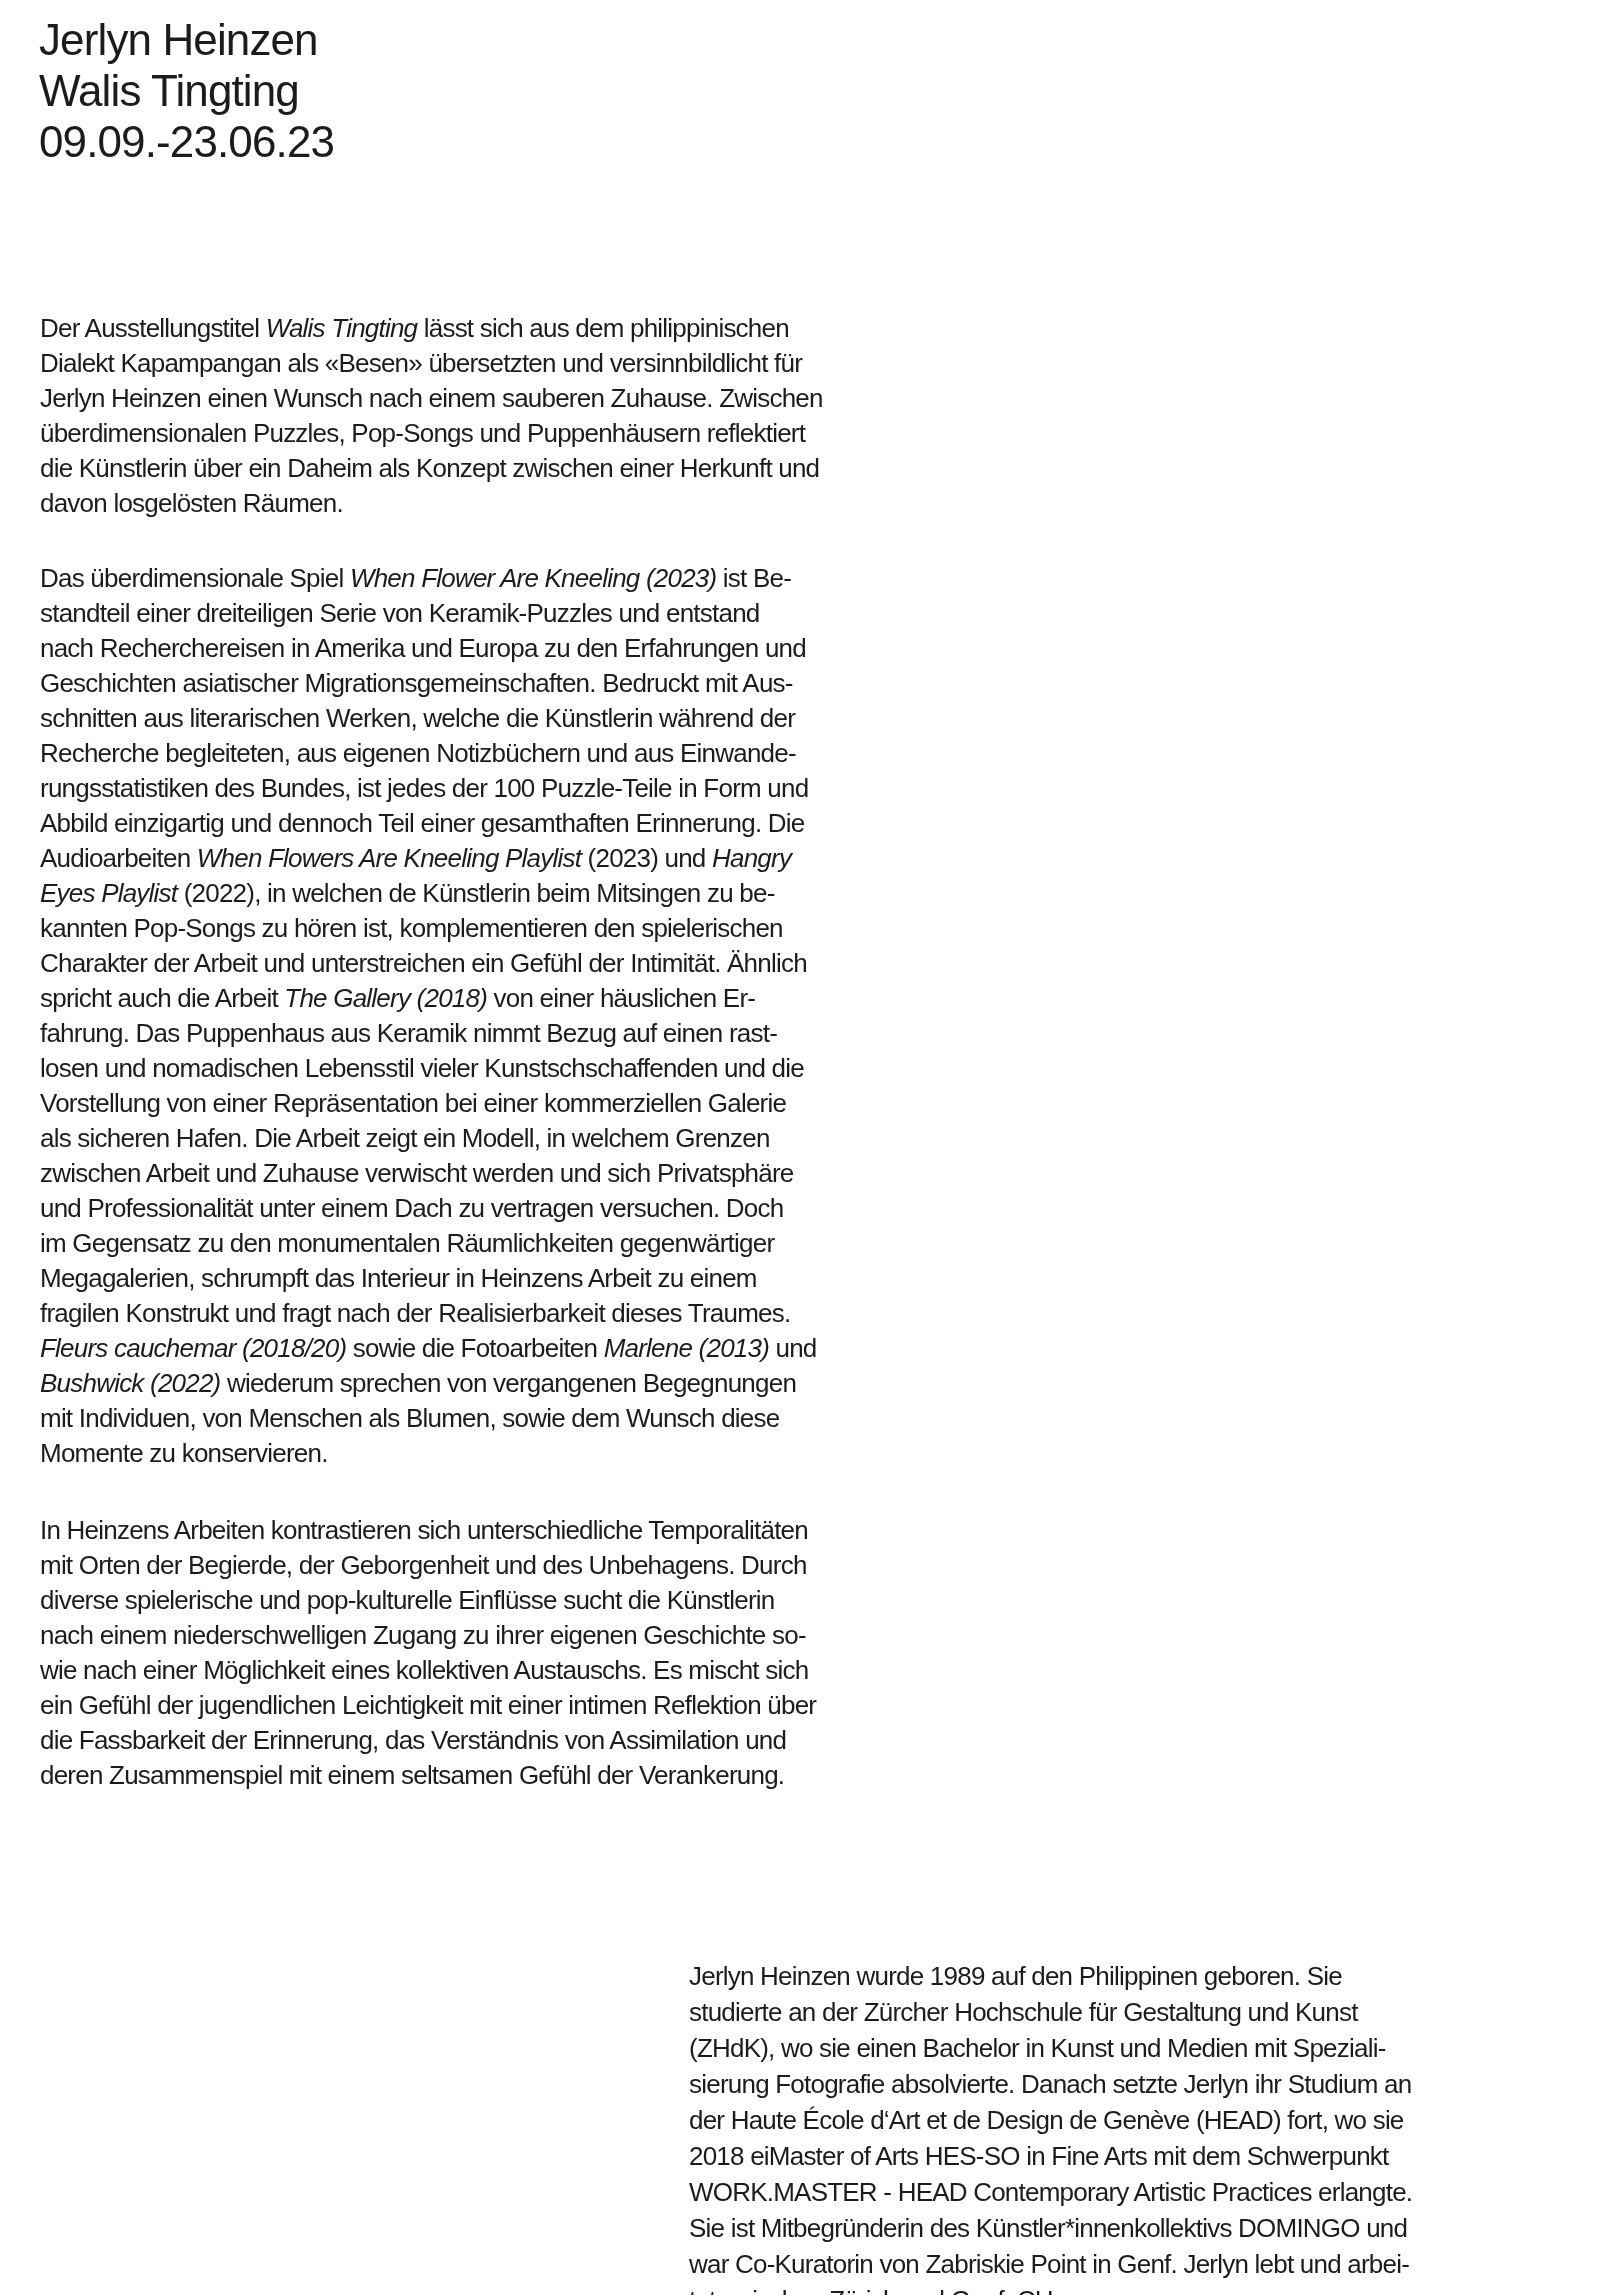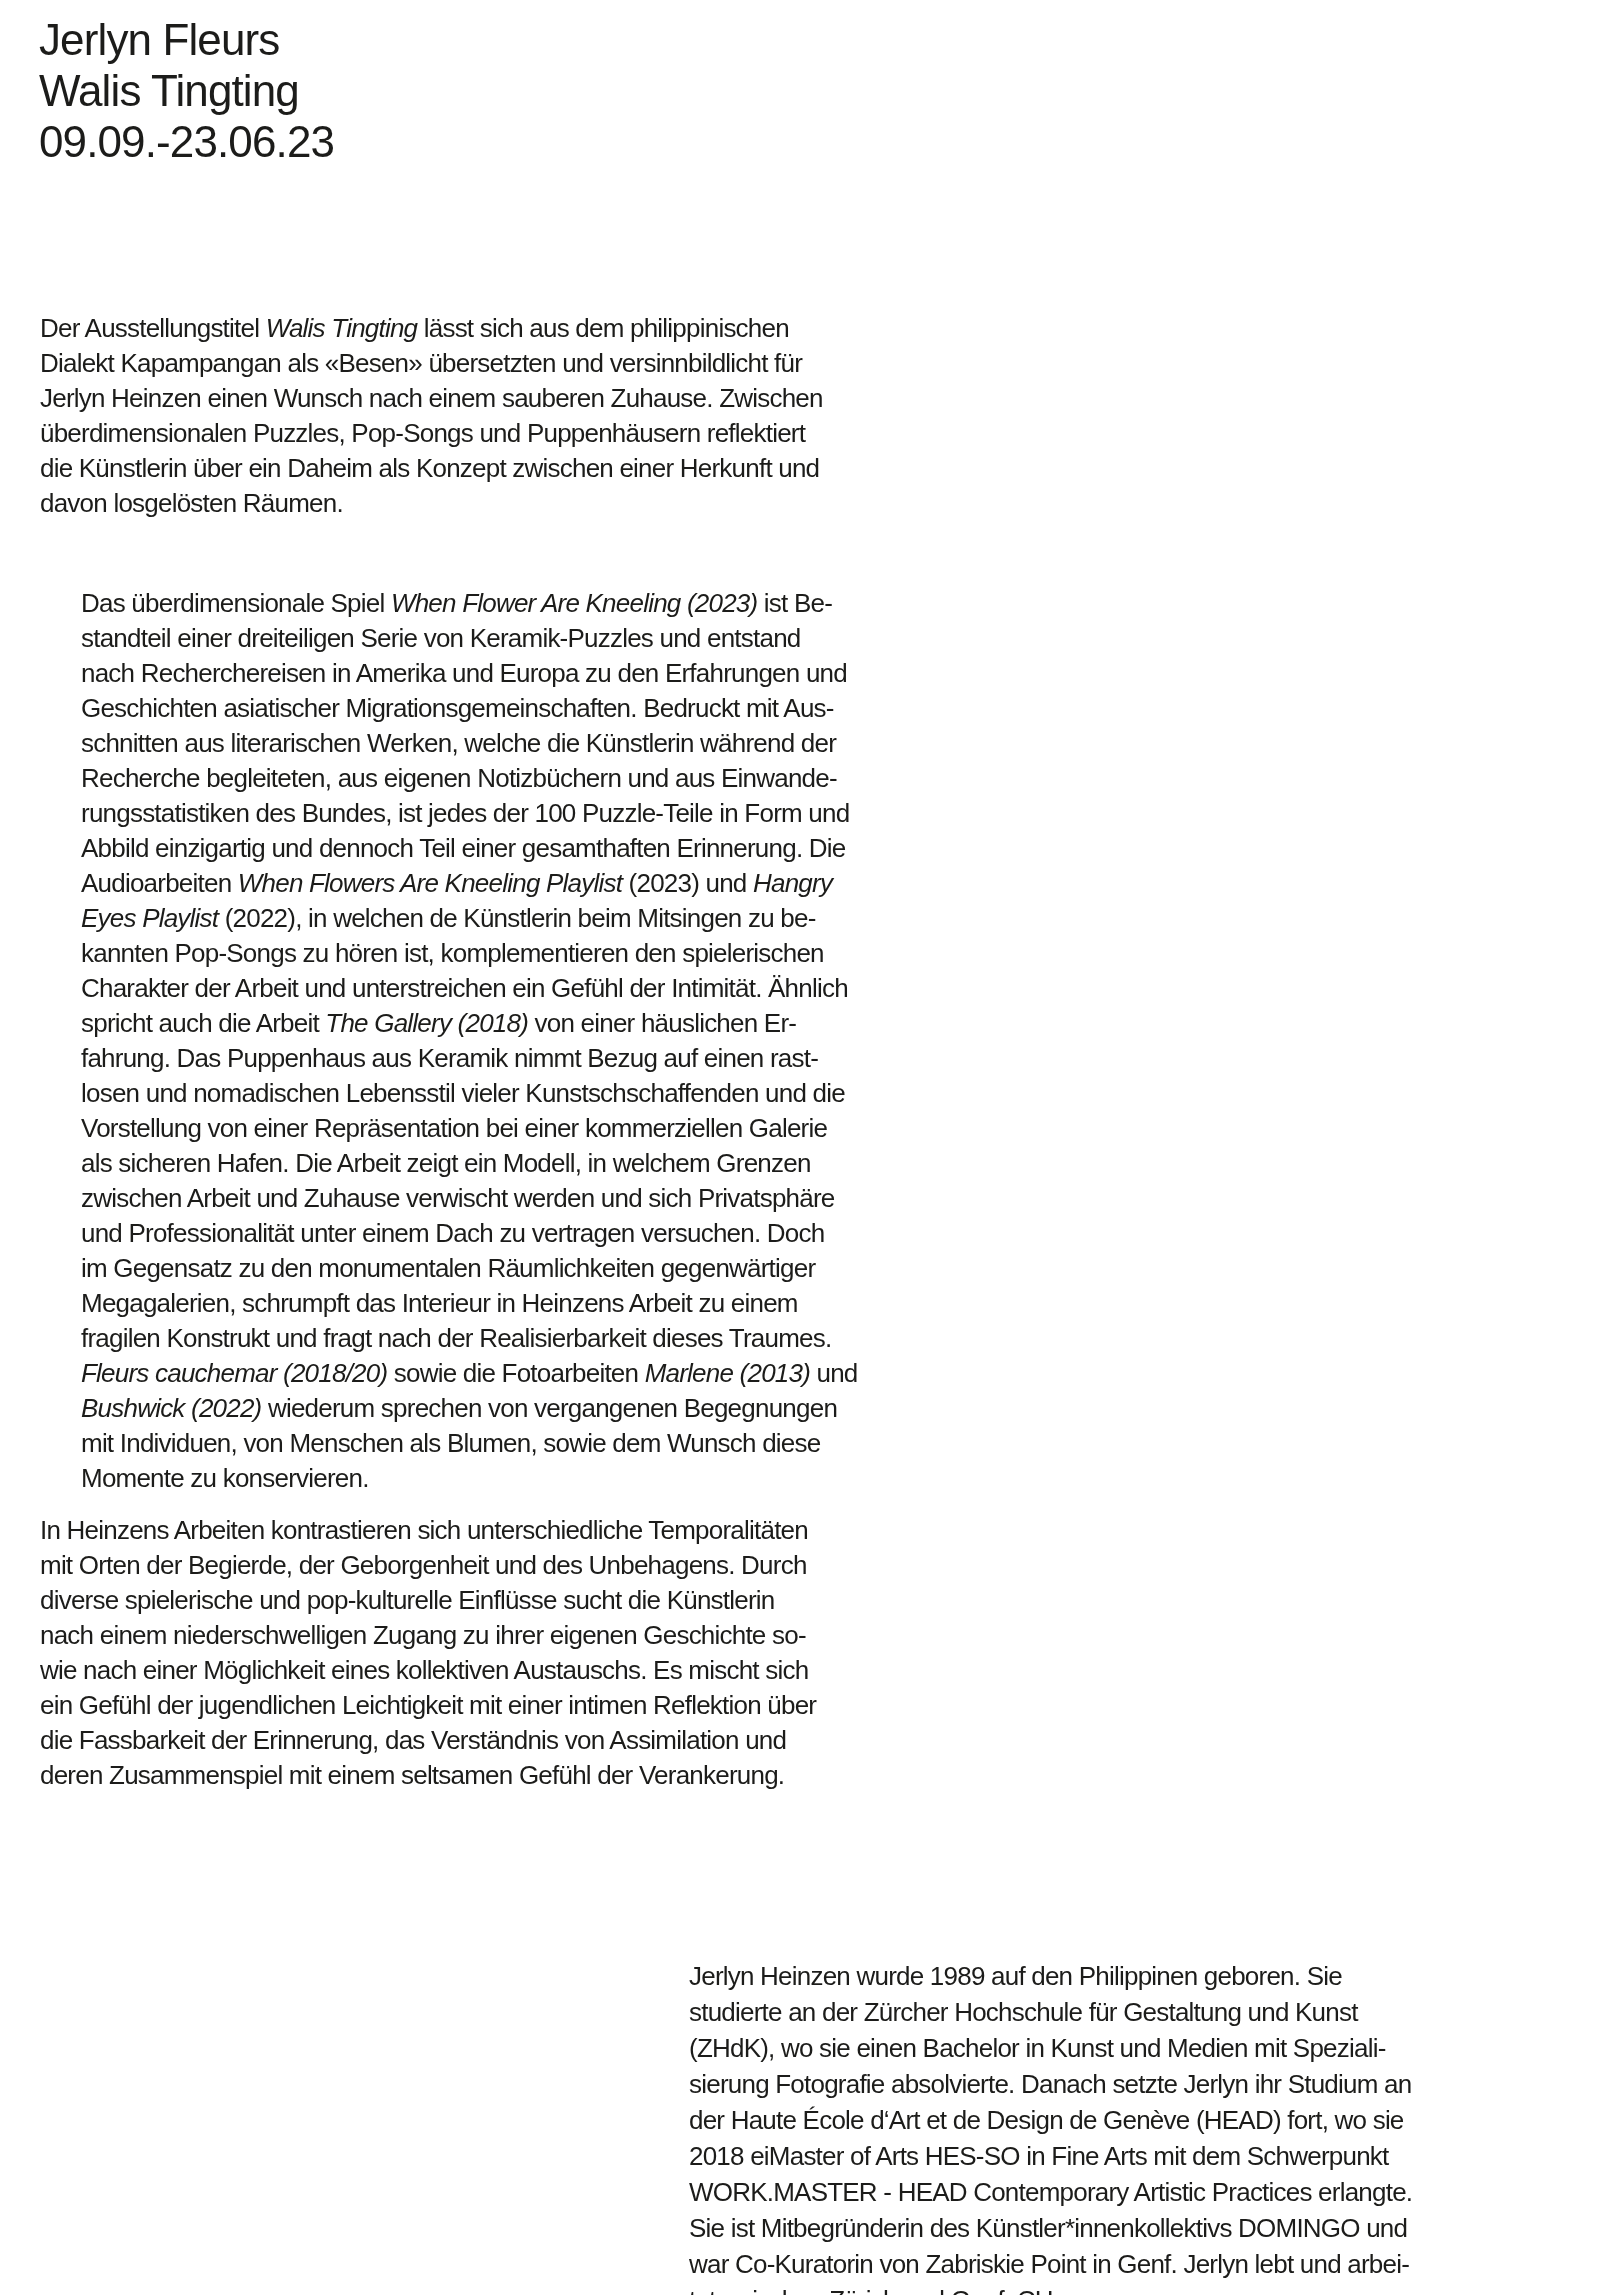--- a/index.html
+++ b/index.html
@@ -31,36 +31,36 @@
     font-size: 26px;
     line-height: 35px;
     font-weight: 400;
     letter-spacing: -0.03em;
     white-space: nowrap;
   }
   .main-col {
     left: 40px;
   }
   .para-intro   { top: 285px;  }
-  .para-works   { top: 560px; margin-left: 41px;  }
+  .para-works   { top: 535px;  }
   .para-closing { top: 1487px; }
   .para-bio {
     left: 689px;
     top: 1932px;
     line-height: 36px;
   }
   em { font-style: italic; }
 </style>
 </head>
 <body>
 
 <div class="page">
 
   <header class="header">
-    <div>Jerlyn Fleurs</div>
+    <div>Jerlyn Heinzen</div>
     <div>Walis Tingting</div>
     <div>09.09.-23.06.23</div>
   </header>
 
   <p class="para main-col para-intro">Der Ausstellungstitel <em>Walis Tingting</em> lässt sich aus dem philippinischen<br>Dialekt Kapampangan als «Besen» übersetzten und versinnbildlicht für<br>Jerlyn Heinzen einen Wunsch nach einem sauberen Zuhause. Zwischen<br>überdimensionalen Puzzles, Pop-Songs und Puppenhäusern reflektiert<br>die Künstlerin über ein Daheim als Konzept zwischen einer Herkunft und<br>davon losgelösten Räumen.</p>
 
   <p class="para main-col para-works">Das überdimensionale Spiel <em>When Flower Are Kneeling (2023)</em> ist Be-<br>standteil einer dreiteiligen Serie von Keramik-Puzzles und entstand<br>nach Recherchereisen in Amerika und Europa zu den Erfahrungen und<br>Geschichten asiatischer Migrationsgemeinschaften. Bedruckt mit Aus-<br>schnitten aus literarischen Werken, welche die Künstlerin während der<br>Recherche begleiteten, aus eigenen Notizbüchern und aus Einwande-<br>rungsstatistiken des Bundes, ist jedes der 100 Puzzle-Teile in Form und<br>Abbild einzigartig und dennoch Teil einer gesamthaften Erinnerung. Die<br>Audioarbeiten <em>When Flowers Are Kneeling Playlist</em> (2023) und <em>Hangry</em><br><em>Eyes Playlist</em> (2022), in welchen de Künstlerin beim Mitsingen zu be-<br>kannten Pop-Songs zu hören ist, komplementieren den spielerischen<br>Charakter der Arbeit und unterstreichen ein Gefühl der Intimität. Ähnlich<br>spricht auch die Arbeit <em>The Gallery (2018)</em> von einer häuslichen Er-<br>fahrung. Das Puppenhaus aus Keramik nimmt Bezug auf einen rast-<br>losen und nomadischen Lebensstil vieler Kunstschschaffenden und die<br>Vorstellung von einer Repräsentation bei einer kommerziellen Galerie<br>als sicheren Hafen. Die Arbeit zeigt ein Modell, in welchem Grenzen<br>zwischen Arbeit und Zuhause verwischt werden und sich Privatsphäre<br>und Professionalität unter einem Dach zu vertragen versuchen. Doch<br>im Gegensatz zu den monumentalen Räumlichkeiten gegenwärtiger<br>Megagalerien, schrumpft das Interieur in Heinzens Arbeit zu einem<br>fragilen Konstrukt und fragt nach der Realisierbarkeit dieses Traumes.<br><em>Fleurs cauchemar (2018/20)</em> sowie die Fotoarbeiten <em>Marlene (2013)</em> und<br><em>Bushwick (2022)</em> wiederum sprechen von vergangenen Begegnungen<br>mit Individuen, von Menschen als Blumen, sowie dem Wunsch diese<br>Momente zu konservieren.</p>
 
   <p class="para main-col para-closing">In Heinzens Arbeiten kontrastieren sich unterschiedliche Temporalitäten<br>mit Orten der Begierde, der Geborgenheit und des Unbehagens. Durch<br>diverse spielerische und pop-kulturelle Einflüsse sucht die Künstlerin<br>nach einem niederschwelligen Zugang zu ihrer eigenen Geschichte so-<br>wie nach einer Möglichkeit eines kollektiven Austauschs. Es mischt sich<br>ein Gefühl der jugendlichen Leichtigkeit mit einer intimen Reflektion über<br>die Fassbarkeit der Erinnerung, das Verständnis von Assimilation und<br>deren Zusammenspiel mit einem seltsamen Gefühl der Verankerung.</p>
 

